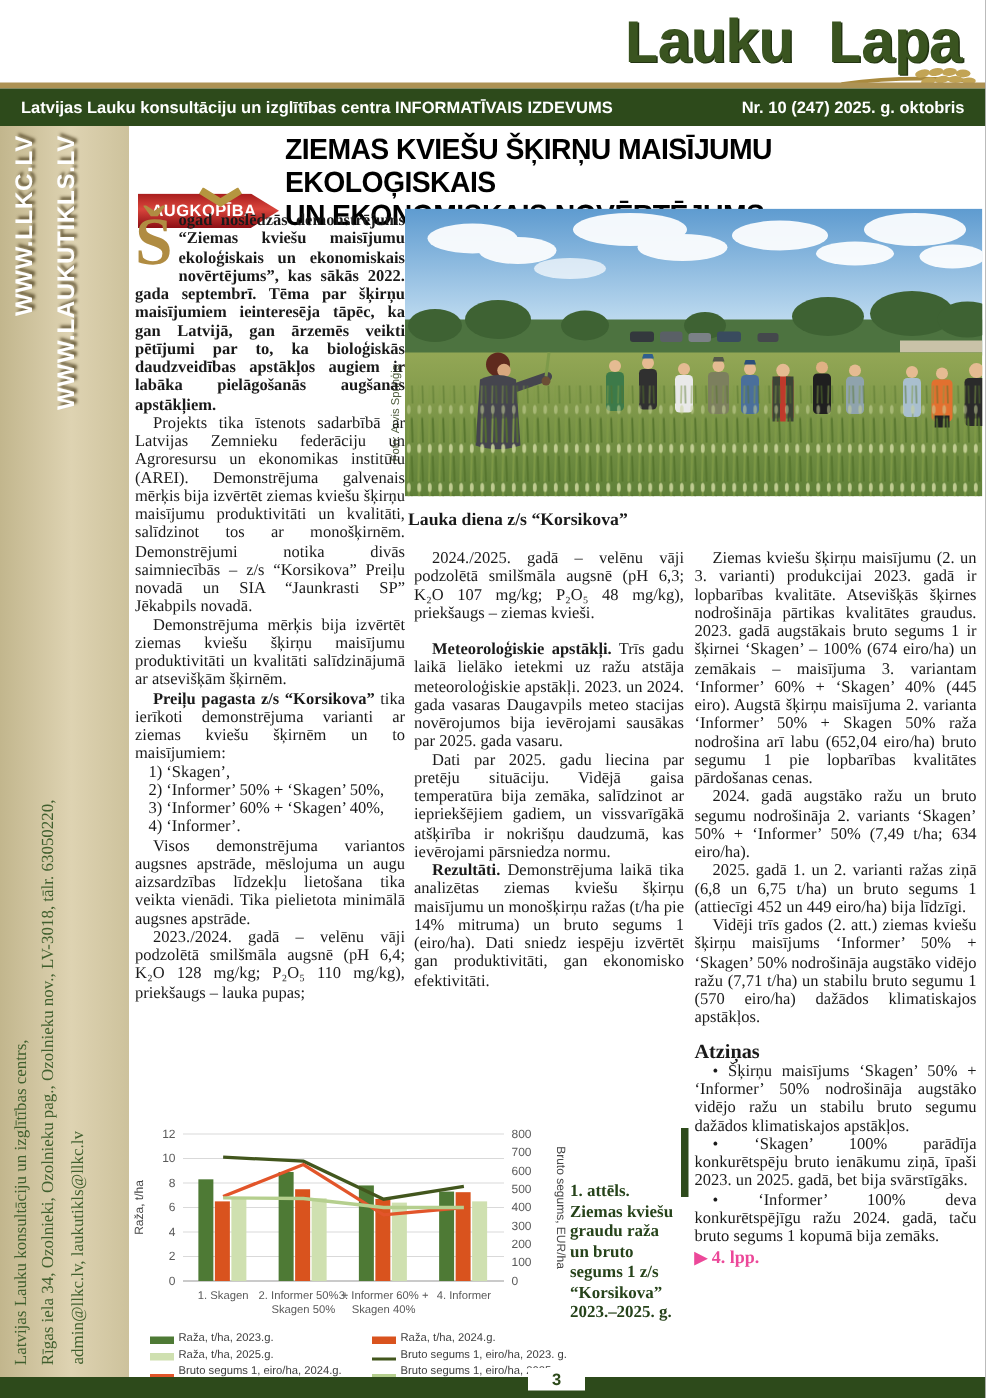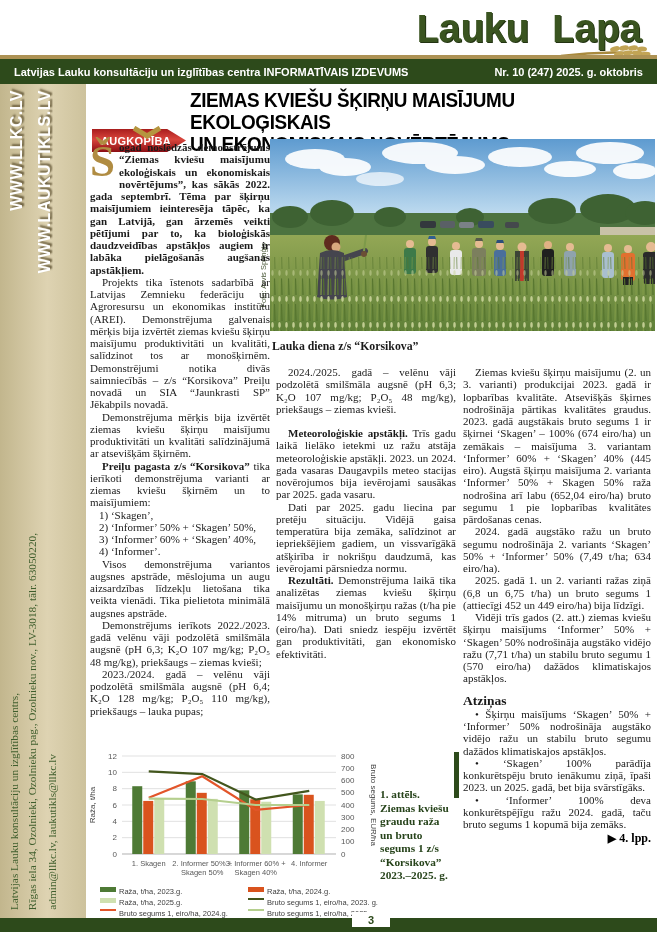--- a/index.html
+++ b/index.html
@@ -57,29 +57,29 @@
   .col p.noindent{text-indent:0;}
   .col p.gap{margin-top:12px;}
   .intro{font-weight:bold;}
   .dropcap{float:left;font-size:45px;line-height:36px;font-weight:bold;color:#b08c42;
            padding:2px 4px 0 0;}
   .variant{margin:0;padding-left:9px;}
   .lead{font-weight:bold;}
   .sect-head{font-weight:bold;font-size:13.5px;margin:10px 0 1px 0 !important;text-indent:0 !important;}
   .bullet{text-indent:12px;}
   .bullet::before{content:"• ";}
-  .continue{text-align:right;color:#000000;font-weight:bold;font-size:12px;margin-top:2px;}
+  .continue{text-align:left;color:#ec4899;font-weight:bold;font-size:12px;margin-top:2px;}
   .continue .tri{font-size:11px;}
 
   
   .chart-wrap{position:absolute;left:86px;top:748px;width:292px;height:170px;}
   .legend{position:absolute;top:138px;left:14px;display:grid;grid-auto-flow:column;
           grid-template-rows:repeat(3,11px);grid-template-columns:148px 134px;
           font-family:"Liberation Sans",sans-serif;font-size:7.5px;color:#404040;align-items:center;}
-  .leg-item{display:flex;align-items:flex-start;gap:3px;white-space:nowrap;}
+  .leg-item{display:flex;align-items:flex-end;gap:3px;white-space:nowrap;}
   .sw-bar{width:16px;height:5px;flex:none;}
   .sw-line{width:16px;height:2.3px;flex:none;}
   .fig-caption{position:absolute;left:380px;top:788px;width:74px;font-weight:bold;
                font-size:11.3px;line-height:13.5px;color:#26431a;}
   .divider{position:absolute;left:454px;top:752px;width:5px;height:46px;background:#2d4a1b;}
 
   
   .footer-bar{position:absolute;left:0;bottom:0;width:657px;height:14px;background:#2d4a1b;}
   .page-num-box{position:absolute;left:352px;bottom:5px;width:38px;height:15px;background:#fff;
                 display:flex;align-items:center;justify-content:center;}
@@ -251,21 +251,20 @@
   <div class="col col1">
     <p class="noindent intro"><span class="dropcap">Š</span><span>ogad noslēdzās demonstrējums “Ziemas kviešu maisījumu ekoloģiskais un ekonomiskais novērtējums”, kas sākās 2022. gada septembrī. Tēma par šķirņu maisījumiem ieinteresēja tāpēc, ka gan Latvijā, gan ārzemēs veikti pētījumi par to, ka bioloģiskās daudzveidības apstākļos augiem ir labāka pielāgošanās augšanas apstākļiem.</span></p>
     <p>Projekts tika īstenots sadarbībā ar Latvijas Zemnieku federāciju un Agroresursu un ekonomikas institūtu (AREI). Demonstrējuma galvenais mērķis bija izvērtēt ziemas kviešu šķirņu maisījumu produktivitāti un kvalitāti, salīdzinot tos ar monošķirnēm. Demonstrējumi notika divās saimniecībās – z/s “Korsikova” Preiļu novadā un SIA “Jaunkrasti SP” Jēkabpils novadā.</p>
     <p>Demonstrējuma mērķis bija izvērtēt ziemas kviešu šķirņu maisījumu produktivitāti un kvalitāti salīdzinājumā ar atsevišķām šķirnēm.</p>
     <p><span class="lead">Preiļu pagasta z/s “Korsikova”</span><span> tika ierīkoti demonstrējuma varianti ar ziemas kviešu šķirnēm un to maisījumiem:</span></p>
     <div class="variant">1) ‘Skagen’,</div>
     <div class="variant">2) ‘Informer’ 50% + ‘Skagen’ 50%,</div>
     <div class="variant">3) ‘Informer’ 60% + ‘Skagen’ 40%,</div>
     <div class="variant">4) ‘Informer’.</div>
     <p>Visos demonstrējuma variantos augsnes apstrāde, mēslojuma un augu aizsardzības līdzekļu lietošana tika veikta vienādi. Tika pielietota minimālā augsnes apstrāde.</p>
-    <p>Demonstrējums ierīkots 2022./2023. gadā velēnu vāji podzolētā smilšmāla augsnē (pH 6,3; K₂O 107 mg/kg; P₂O₅ 48 mg/kg), priekšaugs – ziemas kvieši;</p>
     <p>2023./2024. gadā – velēnu vāji podzolētā smilšmāla augsnē (pH 6,4; K₂O 128 mg/kg; P₂O₅ 110 mg/kg), priekšaugs – lauka pupas;</p>
   </div>
 
   <div class="col col2">
     <p>2024./2025. gadā – velēnu vāji podzolētā smilšmāla augsnē (pH 6,3; K₂O 107 mg/kg; P₂O₅ 48 mg/kg), priekšaugs – ziemas kvieši.</p>
     <p class="gap"><span class="lead">Meteoroloģiskie apstākļi.</span><span> Trīs gadu laikā lielāko ietekmi uz ražu atstāja meteoroloģiskie apstākļi. 2023. un 2024. gada vasaras Daugavpils meteo stacijas novērojumos bija ievērojami sausākas par 2025. gada vasaru.</span></p>
     <p>Dati par 2025. gadu liecina par pretēju situāciju. Vidējā gaisa temperatūra bija zemāka, salīdzinot ar iepriekšējiem gadiem, un vissvarīgākā atšķirība ir nokrišņu daudzumā, kas ievērojami pārsniedza normu.</p>
     <p><span class="lead">Rezultāti.</span><span> Demonstrējuma laikā tika analizētas ziemas kviešu šķirņu maisījumu un monošķirņu ražas (t/ha pie 14% mitruma) un bruto segums 1 (eiro/ha). Dati sniedz iespēju izvērtēt gan produktivitāti, gan ekonomisko efektivitāti.</span></p>
   </div>
 

